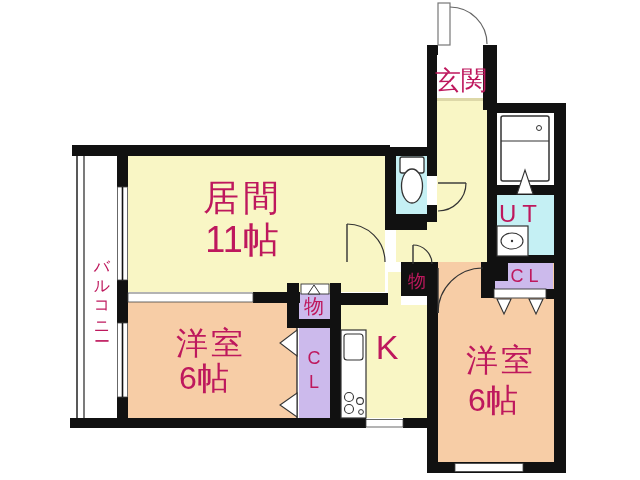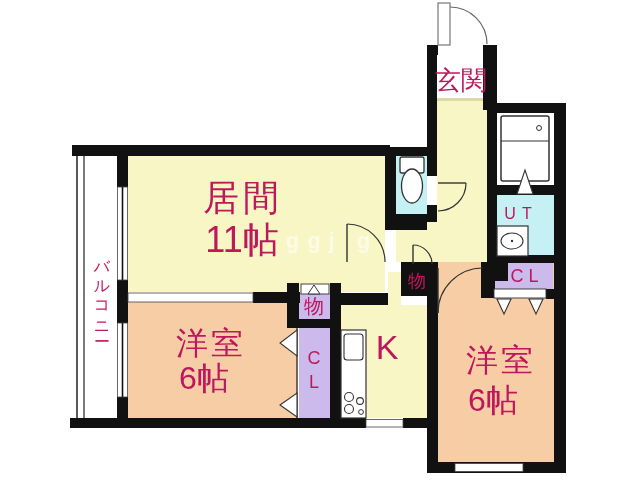--- a/index.html
+++ b/index.html
@@ -153,24 +153,23 @@
 
   <div class="lbl" style="left:501px;top:360px;font-size:32px;letter-spacing:3px;">洋室</div>
   <div class="lbl" style="left:493px;top:400px;font-size:32px;">6帖</div>
 
   <div class="lbl" style="left:387px;top:347px;font-size:34px;">K</div>
 
   <div class="lbl" style="left:461px;top:80px;font-size:26px;">玄関</div>
 
   <div class="lbl vert" style="left:102px;top:292px;font-size:16px;letter-spacing:3px;">バルコニー</div>
 
-  <div class="lbl" style="left:521px;top:214px;font-size:16px;letter-spacing:6px;">UT</div>
+  <div class="lbl" style="left:521px;top:214px;font-size:24px;letter-spacing:6px;">UT</div>
 
   <div class="lbl" style="left:527px;top:276px;font-size:18px;letter-spacing:5px;">CL</div>
 
   <div class="lbl vert" style="left:314px;top:372px;font-size:18px;letter-spacing:4px;">CL</div>
 
   <div class="lbl" style="left:314px;top:306px;font-size:20px;">物</div>
 
   <div class="lbl" style="left:417px;top:281px;font-size:18px;">物</div>
 
-  <div class="watermark" style="left:332px;top:241px;">ggj g</div>
 </div>
 
 </body></html>

